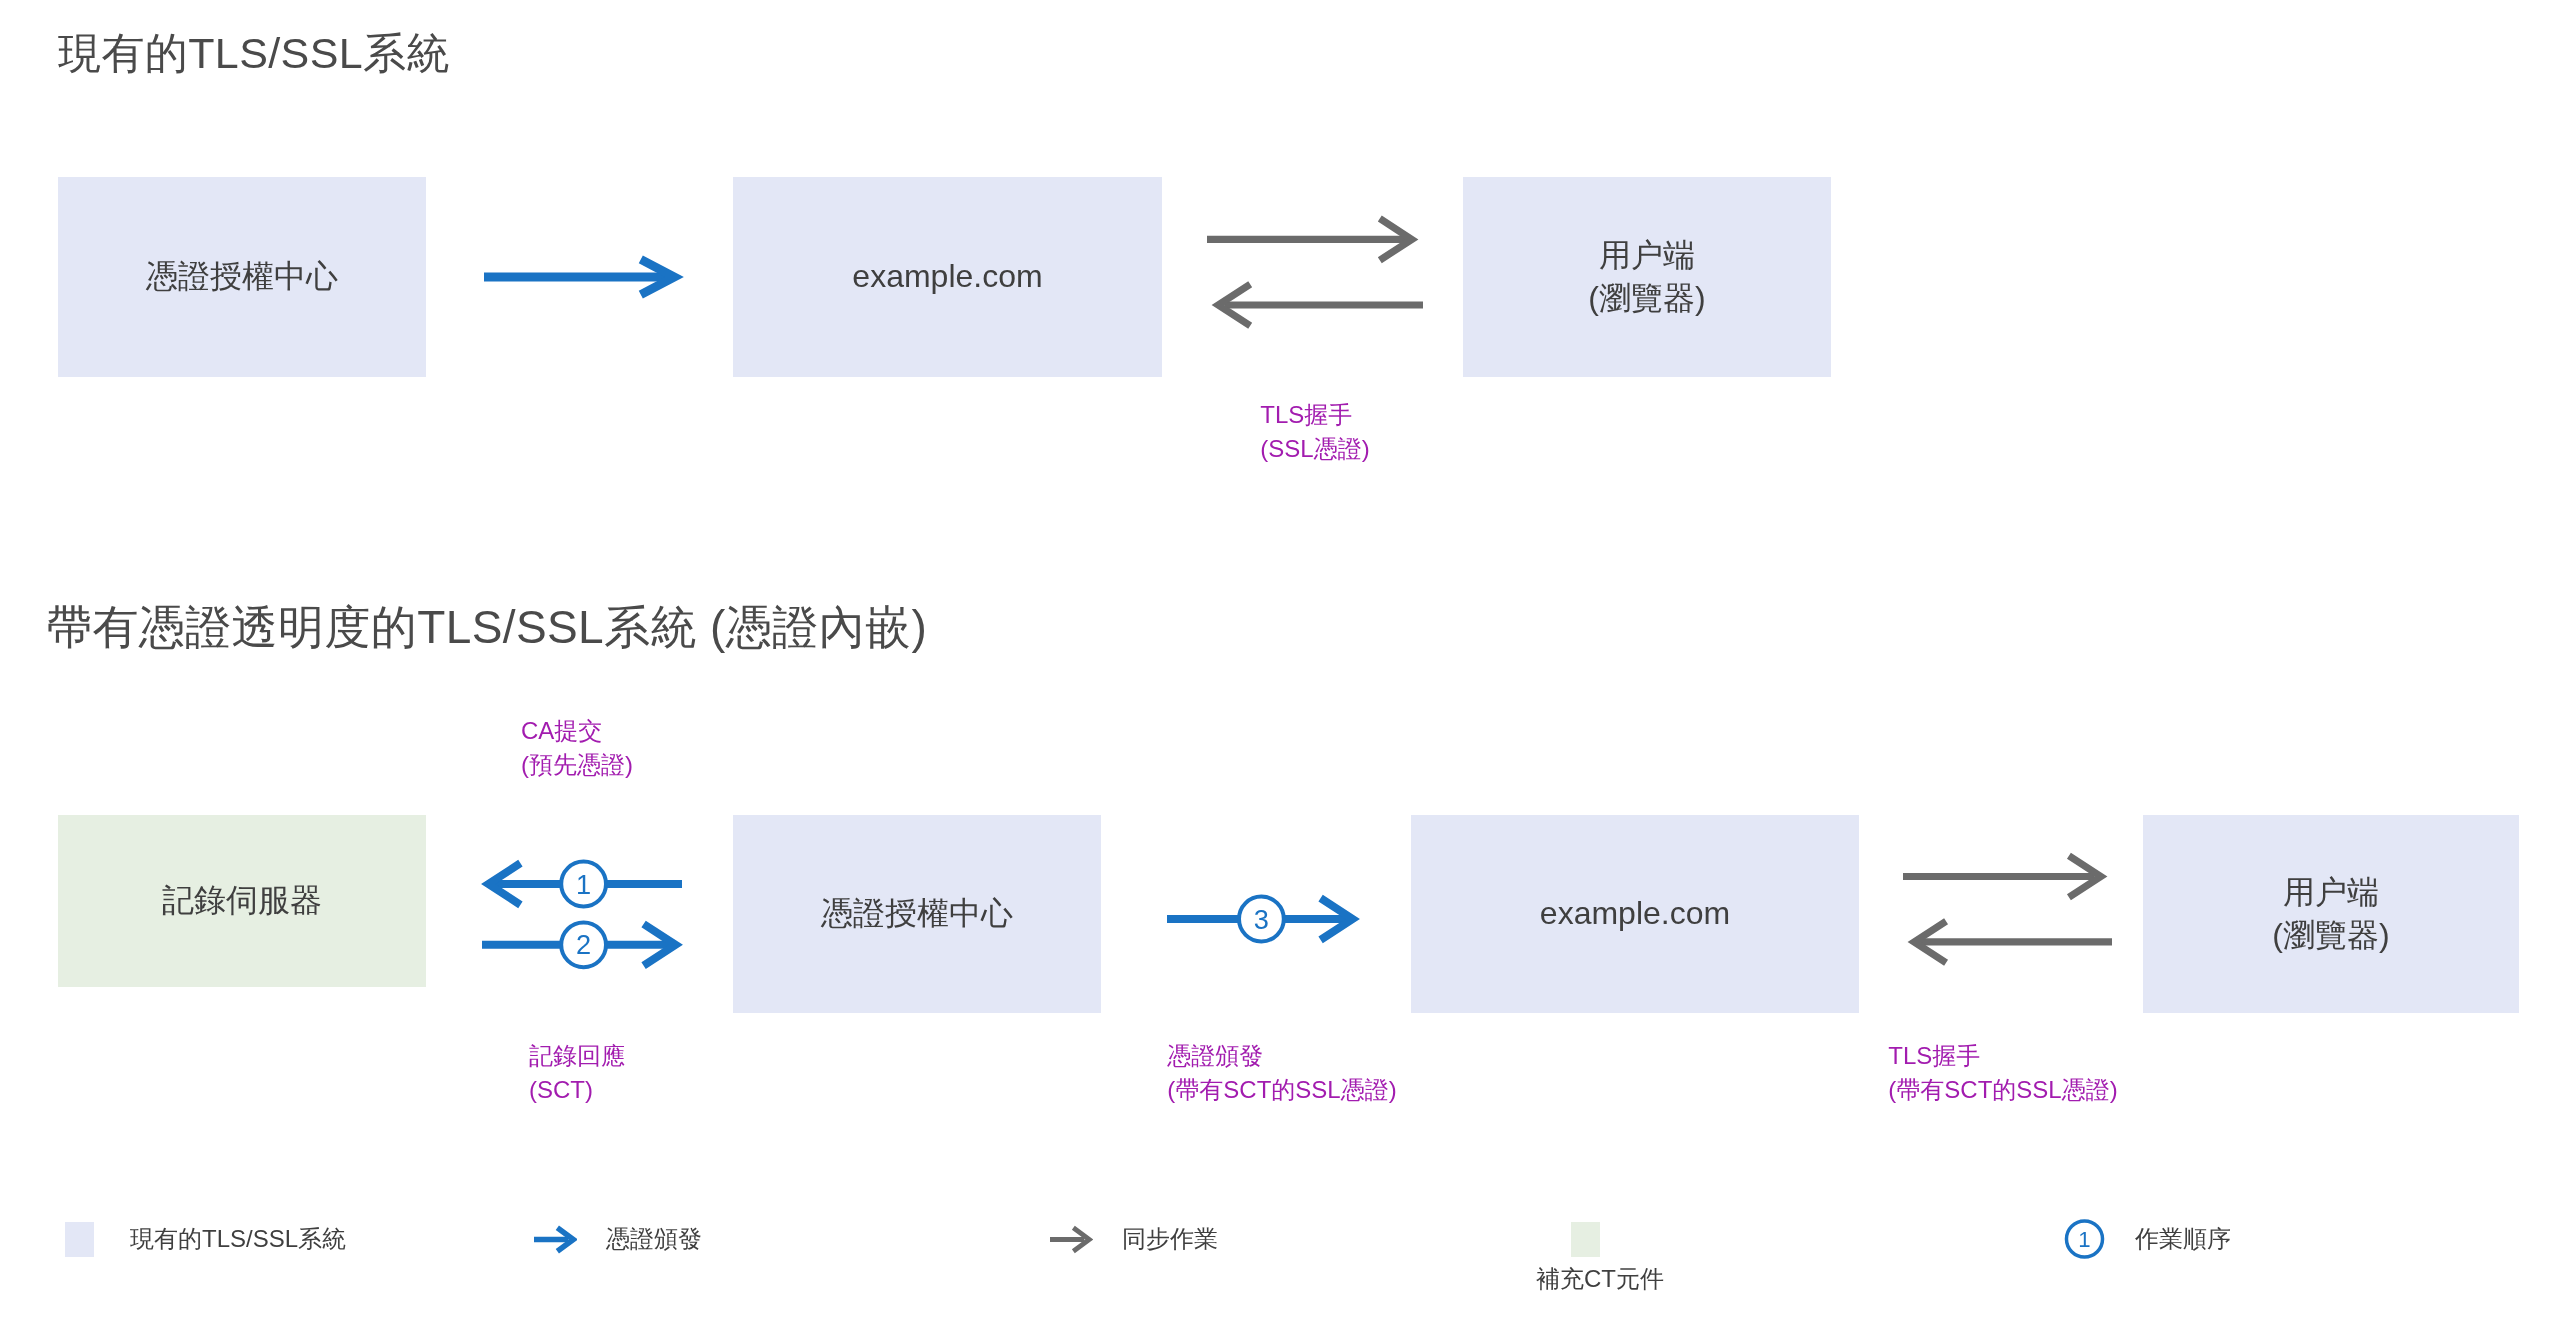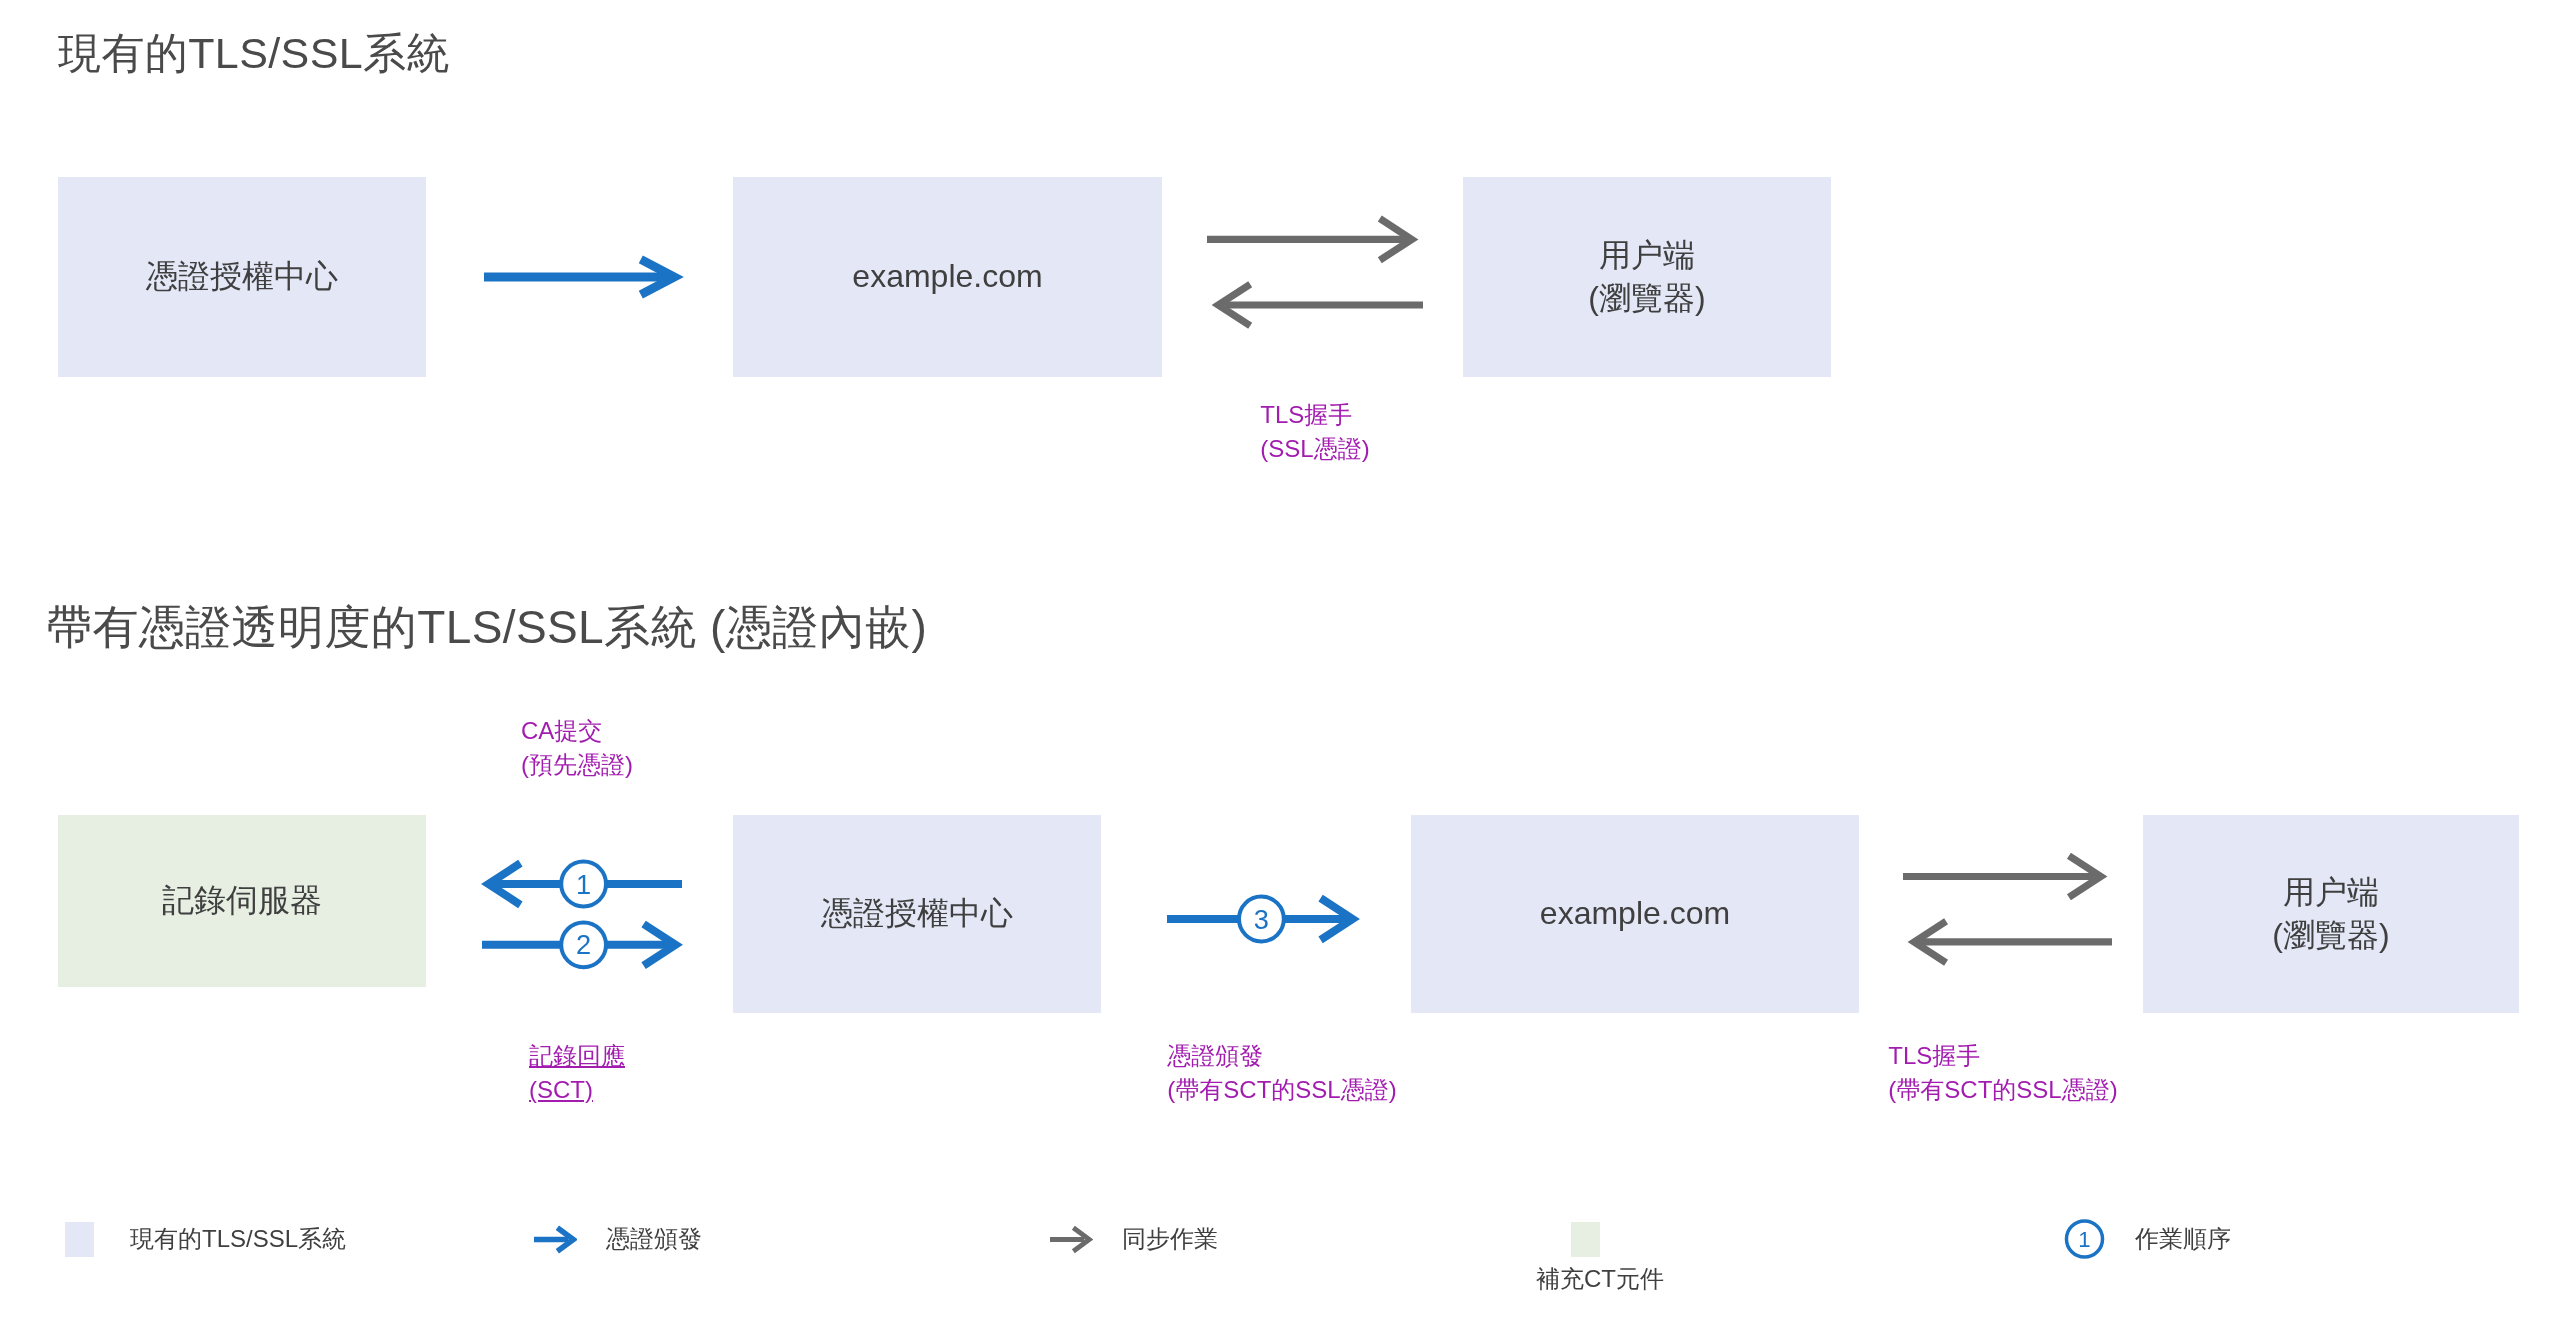--- a/index.html
+++ b/index.html
@@ -161,21 +161,21 @@
       <circle cx="127" cy="30" r="28" fill="#ffffff" stroke="#1a73c4" stroke-width="5"></circle>
       <text x="127" y="30" fill="#1a73c4" font-size="34" font-family="Liberation Sans, sans-serif" text-anchor="middle" dominant-baseline="central">1</text>
 
       <line x1="0" y1="106" x2="236" y2="106" stroke="#1a73c4" stroke-width="10"></line>
       <polyline points="202,80 242,106 202,132" fill="none" stroke="#1a73c4" stroke-width="10" stroke-linejoin="miter"></polyline>
       <circle cx="127" cy="106" r="28" fill="#ffffff" stroke="#1a73c4" stroke-width="5"></circle>
       <text x="127" y="106" fill="#1a73c4" font-size="34" font-family="Liberation Sans, sans-serif" text-anchor="middle" dominant-baseline="central">2</text>
     </svg>
   </div>
 
-  <div class="edge-label" style="left:577px; top:1039px;text-decoration:underline;">記錄回應
+  <div class="edge-label" style="left:577px; top:1039px;">記錄回應
 (SCT)</div>
 
   <div class="arrow-group" style="left:1167px; top:895px;">
     <svg width="192" height="48" viewBox="0 0 240 60">
       <line x1="0" y1="30" x2="226" y2="30" stroke="#1a73c4" stroke-width="10"></line>
       <polyline points="192,4 232,30 192,56" fill="none" stroke="#1a73c4" stroke-width="10" stroke-linejoin="miter"></polyline>
       <circle cx="118" cy="30" r="28" fill="#ffffff" stroke="#1a73c4" stroke-width="5"></circle>
       <text x="118" y="30" fill="#1a73c4" font-size="34" font-family="Liberation Sans, sans-serif" text-anchor="middle" dominant-baseline="central">3</text>
     </svg>
   </div>

